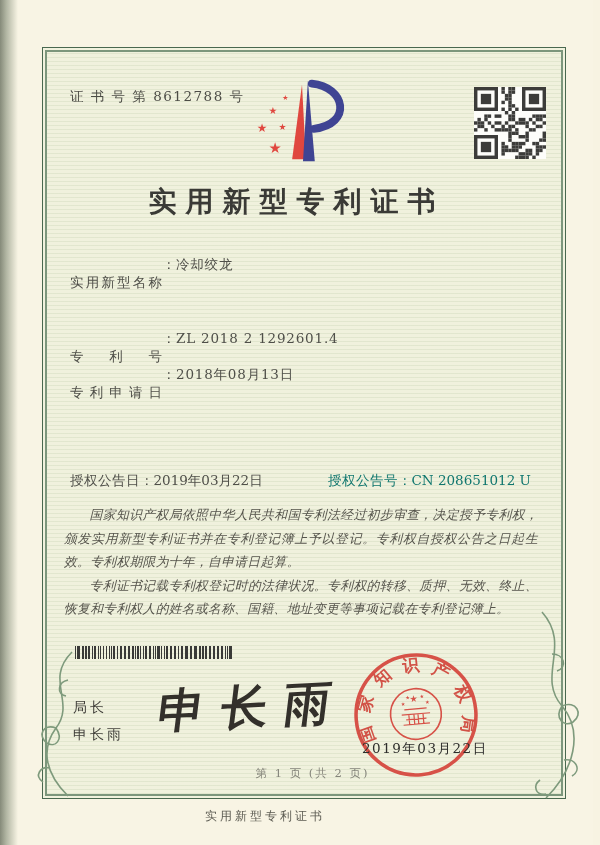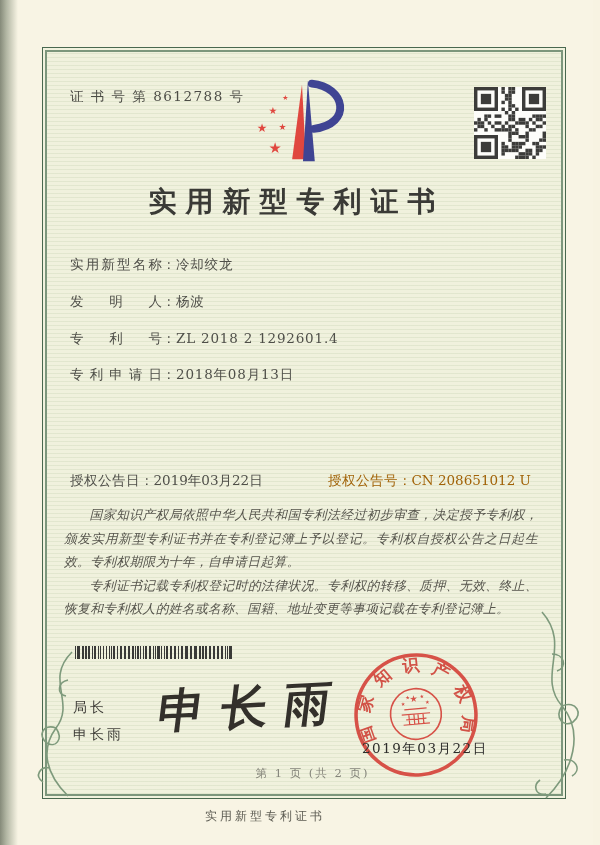--- a/index.html
+++ b/index.html
@@ -22,28 +22,28 @@
       #f0f1dd;}
   .content{position:absolute;inset:0;}
 
   .cert-no{position:absolute;left:70px;top:88px;font-size:13.5px;color:#4c4c46;letter-spacing:1.5px;}
   .logo{position:absolute;left:243px;top:70px;width:118px;height:102px;}
   .qr{position:absolute;left:474px;top:87px;width:72px;height:72px;background:#fdfdfa;}
   .title{position:absolute;left:0;right:0;top:183px;text-align:center;
     font-size:28px;font-weight:600;color:#3a3a36;letter-spacing:9px;}
 
   .row{position:absolute;left:70px;font-size:13.5px;color:#4f4f49;white-space:nowrap;}
-  .row-label{display:inline-block;width:92px;text-align:justify;text-align-last:justify;vertical-align:top;}
+  .row-label{display:inline-block;width:92px;text-align:justify;text-align-last:justify;vertical-align:top;margin-top:18px;}
   .row-colon{display:inline-block;width:14px;vertical-align:top;}
   .row-value{display:inline-block;vertical-align:top;letter-spacing:.8px;}
   .addr{white-space:normal;}
   .addr .row-label{width:150px;}
   .addr .row-value{width:330px;line-height:21px;letter-spacing:.5px;}
   .grant-left{position:absolute;left:70px;top:472px;font-size:13.5px;color:#4f4f49;}
-  .grant-right{position:absolute;left:328px;top:472px;font-size:13.5px;color:#a16207;}
+  .grant-right{position:absolute;left:328px;top:472px;font-size:13.5px;color:#0f766e;}
   .grant-left .lbl,.grant-right .lbl{letter-spacing:.5px;}
 
   .paragraphs{position:absolute;left:64px;top:503px;width:474px;font-style:italic;}
   .paragraphs p{margin:0;text-indent:2em;font-size:12.8px;line-height:23.5px;
     color:#55544c;letter-spacing:.3px;text-align:justify;}
 
   .barcode{position:absolute;left:75px;top:646px;width:160px;height:13px;}
 
   .director{position:absolute;left:73px;top:694px;font-size:14px;color:#403f3a;
     line-height:27px;letter-spacing:3px;}
@@ -219,23 +219,20 @@
         <rect x="0" y="14" width="7" height="7" fill="#3c3c3a"></rect>
         <rect x="1" y="15" width="5" height="5" fill="#fdfdfa"></rect>
         <rect x="2" y="16" width="3" height="3" fill="#3c3c3a"></rect>
       </svg>
 
     <div class="title">实用新型专利证书</div>
 
     <div class="row" style="top:256px">
       <span class="row-label">实用新型名称</span><span class="row-colon">：</span><span class="row-value">冷却绞龙</span>
     </div>
-    <div class="row" style="top:293px">
-      <span class="row-label">发明人</span><span class="row-colon">：</span><span class="row-value">杨波</span>
-    </div>
     <div class="row" style="top:330px">
       <span class="row-label">专利号</span><span class="row-colon">：</span><span class="row-value">ZL 2018 2 1292601.4</span>
     </div>
     <div class="row" style="top:366px">
       <span class="row-label">专利申请日</span><span class="row-colon">：</span><span class="row-value">2018年08月13日</span>
     </div>
 
     <div class="grant-left">
       <span class="lbl">授权公告日</span><span>：</span><span>2019年03月22日</span>
     </div>

